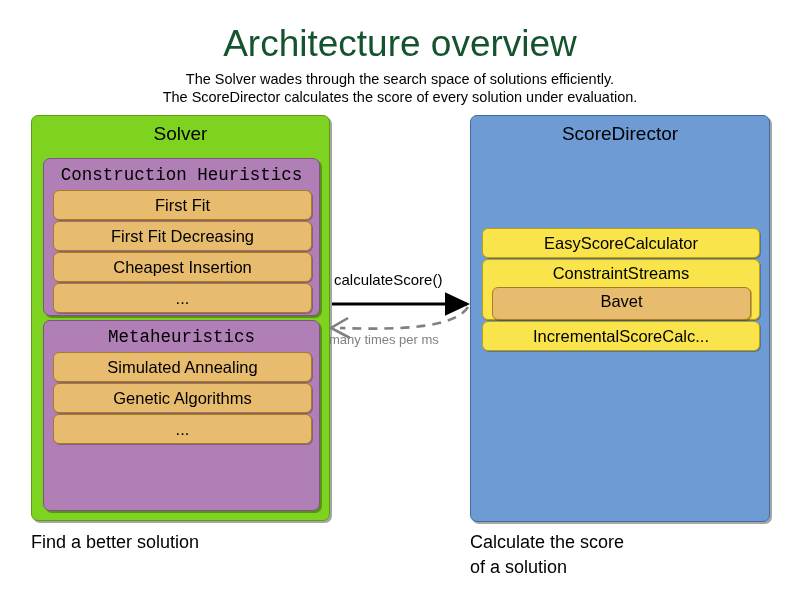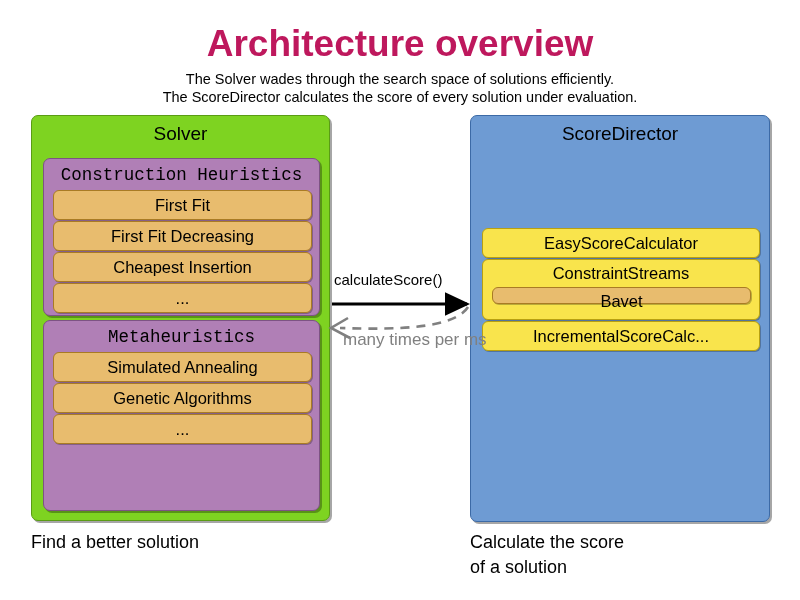--- a/index.html
+++ b/index.html
@@ -20,22 +20,22 @@
   #header {
     position: absolute;
     left: 0;
     top: 22px;
     width: 800px;
     text-align: center;
   }
   #title {
     font-size: 37px;
     line-height: 44px;
-    font-weight: 700;
-    color: #be185d;
+    font-weight: 400;
+    color: #14532d;
   }
   .subtitle-line {
     font-size: 14.5px;
     line-height: 18px;
     color: #000;
   }
   #subtitle-1 { margin-top: 4px; }
 
   
   .panel {
@@ -163,21 +163,21 @@
     display: block;
     height: 27px;
     line-height: 26px;
   }
   .nested-inner {
     box-sizing: border-box;
     position: absolute;
     left: 9px;
     top: 27px;
     width: 259px;
-    height: 17px;
+    height: 33px;
     background: #E8BC6E;
     border: 1px solid #a97b24;
     border-radius: 6px;
     text-align: center;
     font-size: 16.5px;
     line-height: 27px;
     color: #000;
     box-shadow: 1px 1px 0 rgba(0,0,0,0.25);
   }
 
@@ -195,23 +195,23 @@
     font-size: 15px;
     line-height: 18px;
     color: #000;
     white-space: nowrap;
   }
   #label-calculate-score {
     left: 334px;
     top: 271px;
   }
   #label-many-times {
-    left: 343px;
+    left: 329px;
     top: 331px;
-    font-size: 17px;
+    font-size: 13px;
     color: #808080;
   }
 
   
   .caption {
     position: absolute;
     text-align: left;
     font-size: 18px;
     line-height: 25px;
     color: #000;

